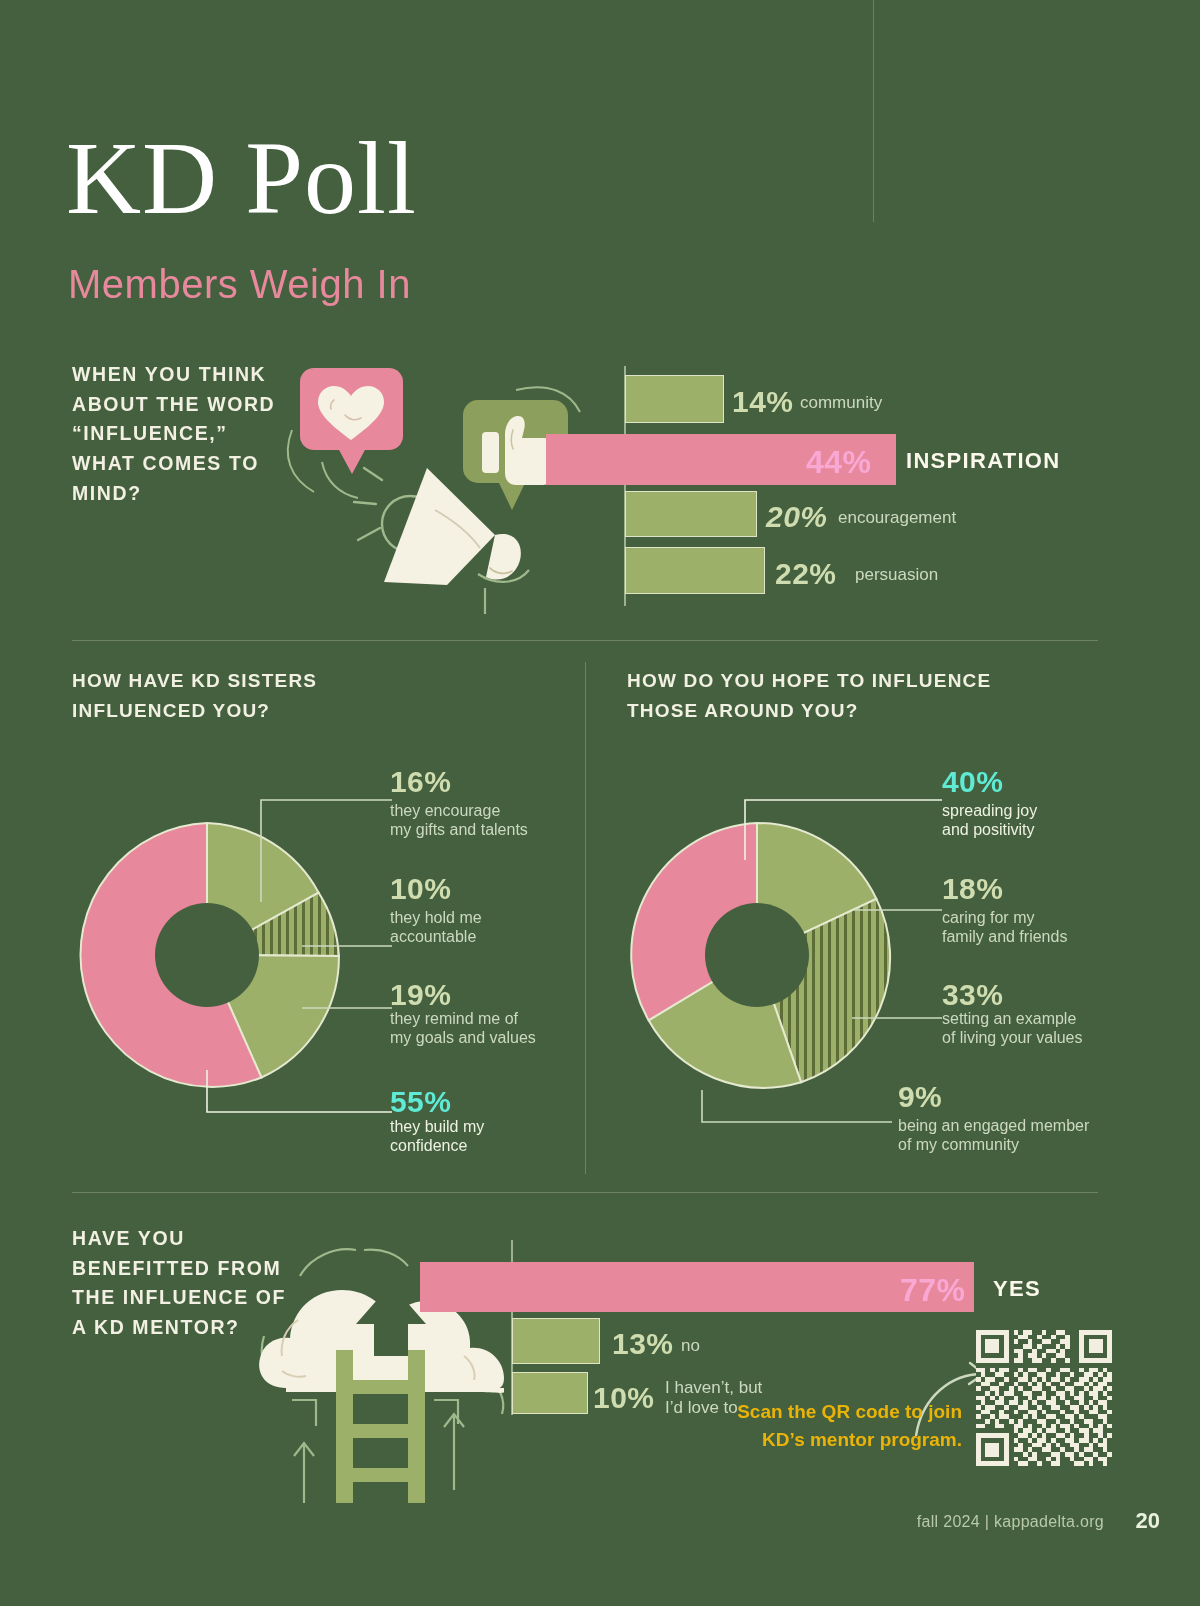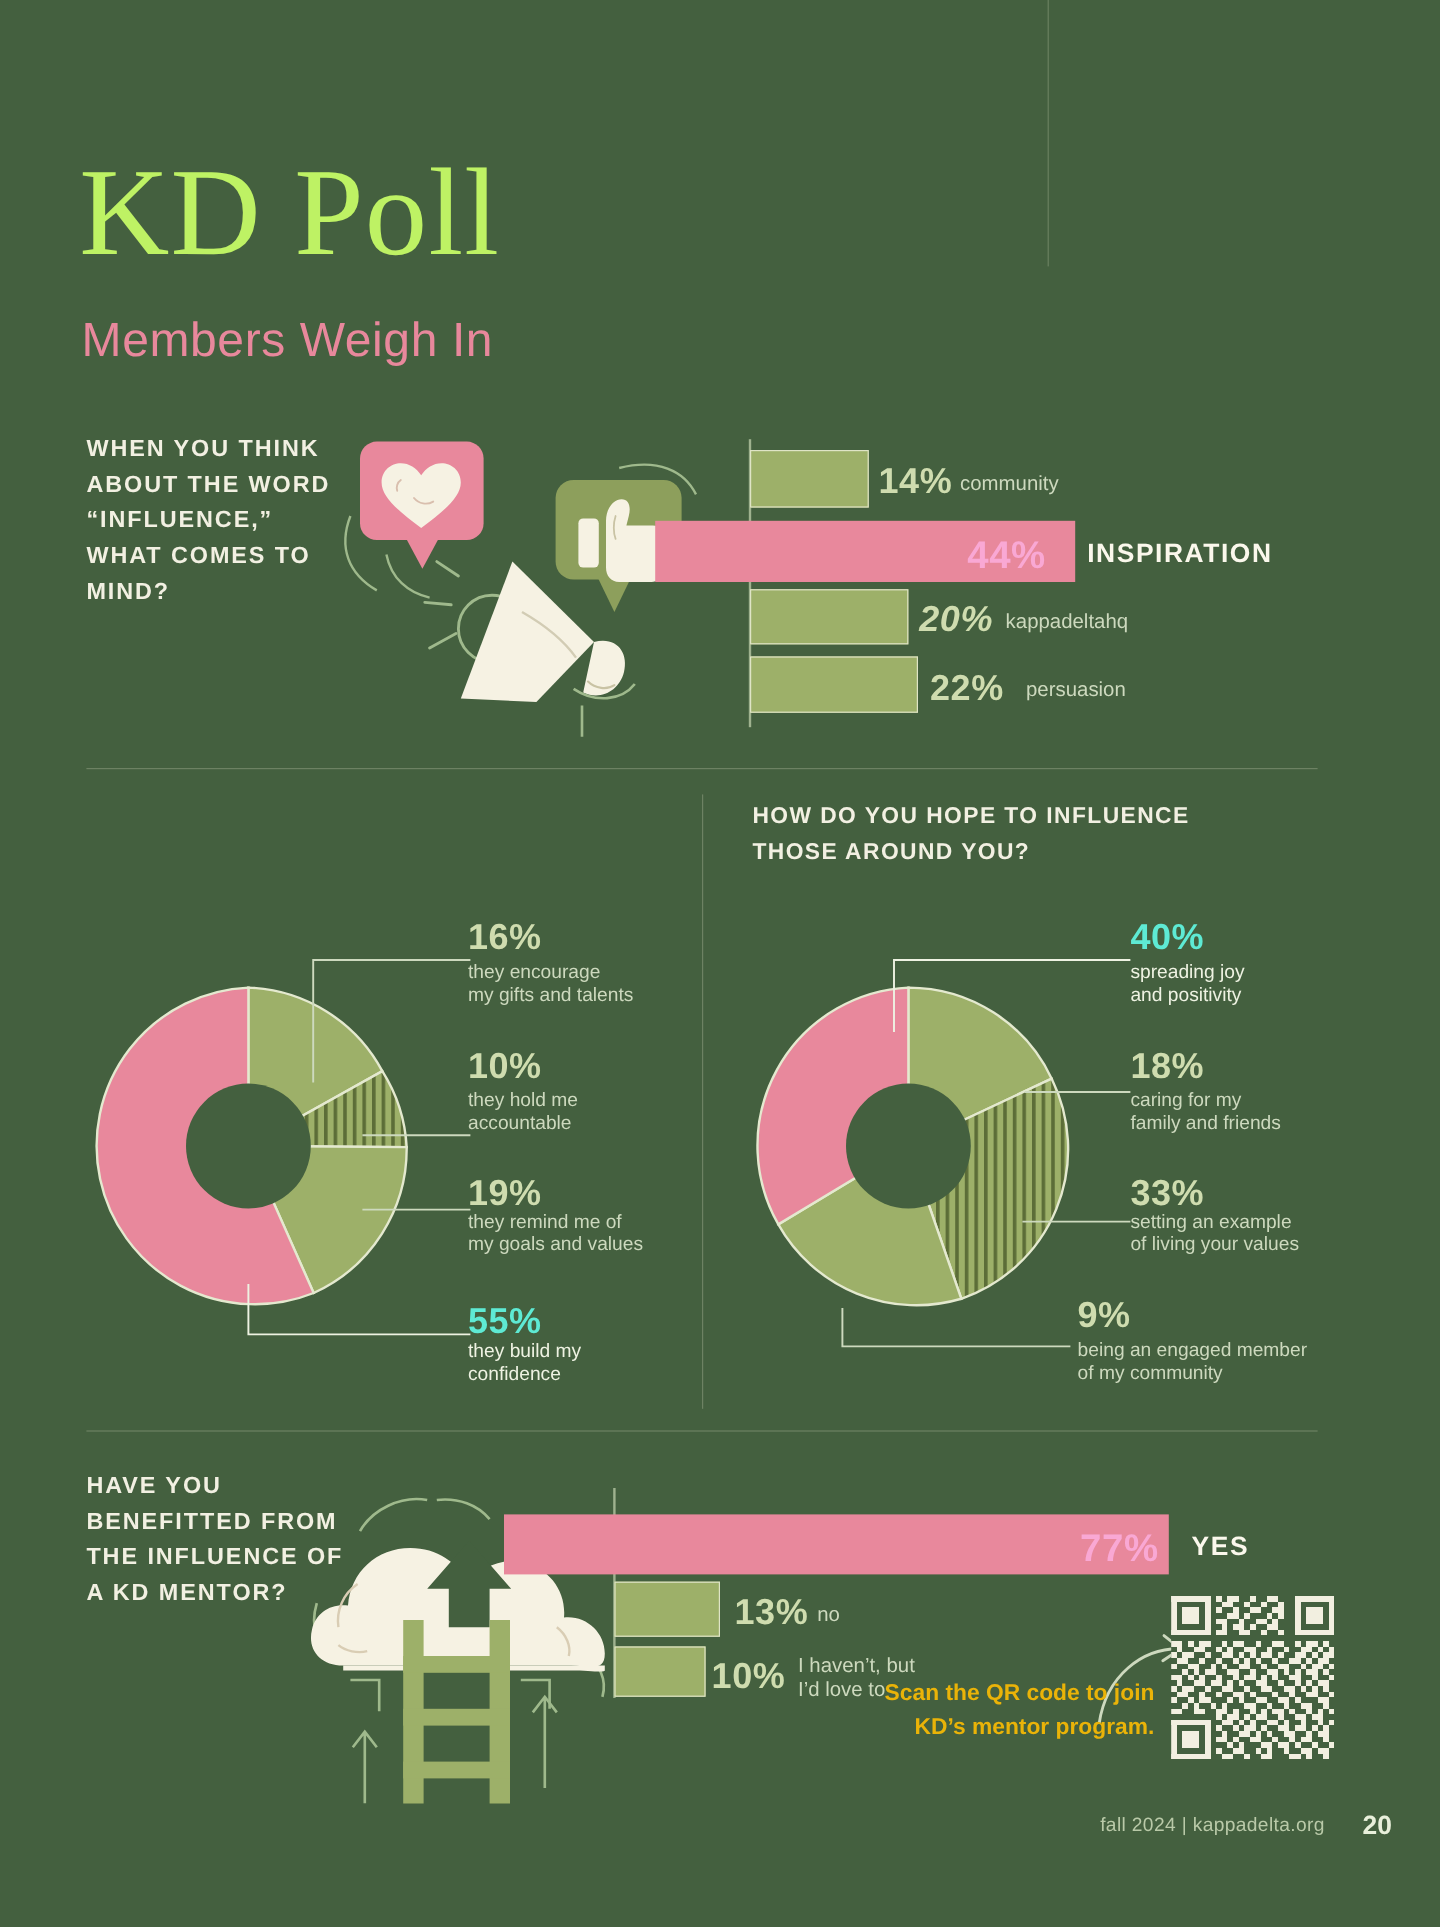--- a/index.html
+++ b/index.html
@@ -11,21 +11,21 @@
     overflow:hidden;
     position:relative;
   }
   .page{position:relative;width:1200px;height:1606px;}
 
   
   .kd-title{
     position:absolute;left:66px;top:126px;
     font-family:"Liberation Serif", serif;
     font-size:104px;line-height:1;
-    color:#bef264;letter-spacing:1px;
+    color:#ffffff;letter-spacing:1px;
   }
   .kd-sub{
     position:absolute;left:68px;top:262px;
     font-size:40px;color:#e8889c;letter-spacing:.5px;
   }
   .insta-rule{
     position:absolute;left:873px;top:0;width:1px;height:222px;
     background:#6a8060;
   }
   .insta-note{
@@ -141,28 +141,29 @@
   <div class="bar-green" style="left:625px;top:375px;width:99px;height:48px;"></div>
   <div class="val-green" style="left:732px;top:385px;">14%</div>
   <div class="lbl-small" style="left:800px;top:393px;">community</div>
 
   <div class="bar-pink" style="left:546px;top:434px;width:350px;height:51px;"></div>
   <div class="val-white" style="left:806px;top:444px;">44%</div>
   <div class="lbl-caps" style="left:906px;top:448px;">INSPIRATION</div>
 
   <div class="bar-green" style="left:625px;top:491px;width:132px;height:46px;"></div>
   <div class="val-green" style="left:766px;top:500px;font-style:italic;">20%</div>
-  <div class="lbl-small" style="left:838px;top:508px;">kappadeltahq</div>
+  <div class="lbl-small" style="left:838px;top:508px;">encouragement</div>
 
   <div class="bar-green" style="left:625px;top:547px;width:140px;height:47px;"></div>
   <div class="val-green" style="left:775px;top:557px;">22%</div>
   <div class="lbl-small" style="left:855px;top:565px;">persuasion</div>
 
   <div class="hrule" style="left:72px;top:640px;width:1026px;"></div>
 
+  <div class="sub-head" style="left:72px;top:666px;width:330px;">HOW HAVE KD SISTERS INFLUENCED YOU?</div>
 
   <svg style="position:absolute;left:62px;top:760px;" width="540" height="400" viewBox="0 0 540 400">
     <defs>
       <pattern id="stripesL" width="8" height="8" patternUnits="userSpaceOnUse">
         <rect width="8" height="8" fill="#9db069"></rect>
         <rect width="3" height="8" fill="#5c6d38"></rect>
       </pattern>
       <mask id="holeL">
         <rect width="540" height="400" fill="#fff"></rect>
         <circle cx="145" cy="195" r="52" fill="#000"></circle>

